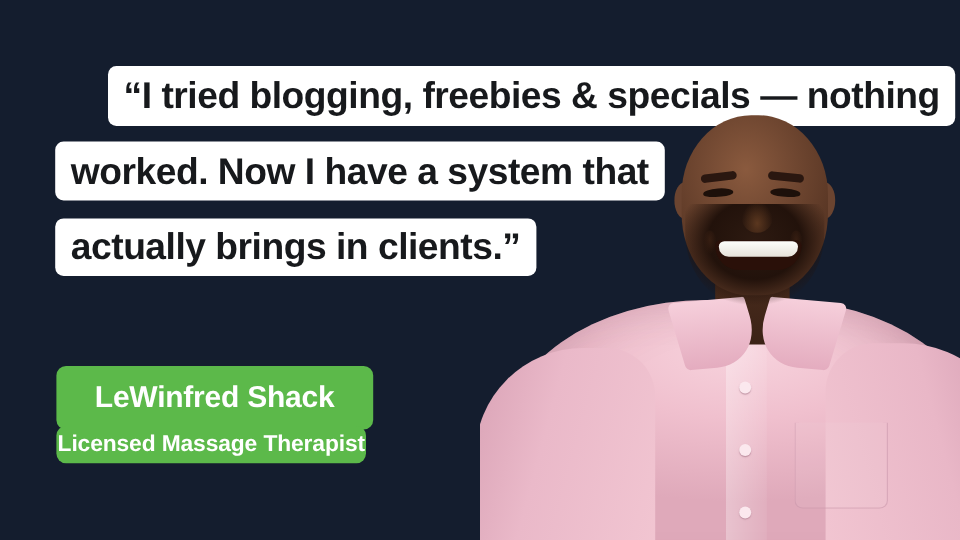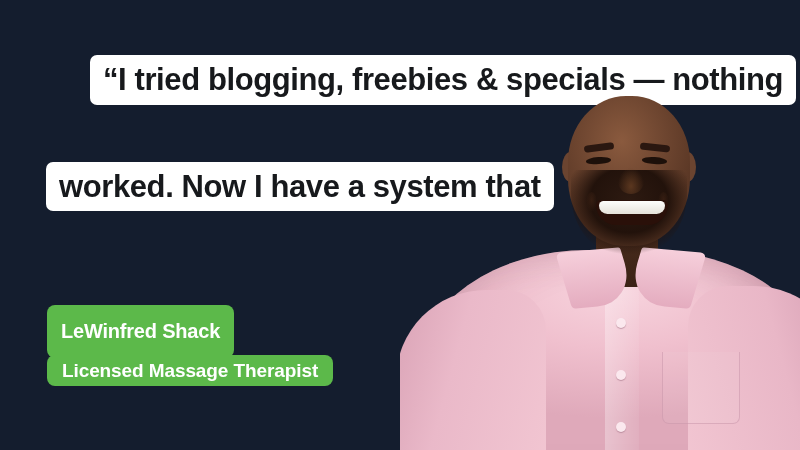--- a/index.html
+++ b/index.html
@@ -117,32 +117,32 @@
   
   .quote-line {
     position:absolute;
     background:#ffffff; color:#17191c;
     font-weight:700; white-space:nowrap;
     border-radius:7px;
     display:flex; align-items:center;
     letter-spacing:-0.4px;
   }
   #q1 { left:46px; top:55px;  height:50px; font-size:31px; padding:0 13px; }
-  #q2 { left:46px; top:118px; height:49px; font-size:31px; padding:0 13px;margin-top:44px; }
+  #q2 { left:46px; top:118px; height:49px; font-size:31px; padding:0 13px; }
   #q3 { left:46px; top:182px; height:48px; font-size:31px; padding:0 13px; }
 
   
   .badge {
     position:absolute; color:#ffffff; font-weight:700;
     white-space:nowrap; border-radius:8px;
     display:flex; align-items:center;
   }
-  #name-badge { left:47px; top:305px; height:53px; font-size:20px; padding:0 14px;
+  #name-badge { left:47px; top:305px; height:53px; font-size:25px; padding:0 32px;
                 letter-spacing:-0.2px; }
-  #role-badge { left:47px; top:355px; height:31px; font-size:19px; padding:0 15px;
+  #role-badge { left:47px; top:355px; height:31px; font-size:19px; padding:0 1px;
                 letter-spacing:-0.1px; }
 </style>
 </head>
 <body>
 
 <div id="canvas" style="background: rgb(20, 29, 46);">
 
   <div id="photo">
     <div class="torso"></div>
     <div class="collar-l"></div>
@@ -164,17 +164,18 @@
     <div class="nose"></div>
     <div class="smile-l"></div>
     <div class="smile-r"></div>
     <div class="mouth">
       <div class="teeth"></div>
     </div>
   </div>
 
   <div class="quote-line" id="q1" style="background: rgb(255, 255, 255); color: rgb(23, 25, 28); margin-left: 44px;">“I tried blogging, freebies &amp; specials — nothing</div>
   <div class="quote-line" id="q2" style="background: rgb(255, 255, 255); color: rgb(23, 25, 28);">worked. Now I have a system that</div>
+  <div class="quote-line" id="q3" style="background: rgb(255, 255, 255); color: rgb(23, 25, 28);">actually brings in clients.”</div>
 
   <div class="badge" id="name-badge" style="background: rgb(92, 185, 74); color: rgb(255, 255, 255);">LeWinfred Shack</div>
   <div class="badge" id="role-badge" style="background: rgb(92, 185, 74); color: rgb(255, 255, 255);">Licensed Massage Therapist</div>
 
 </div>
 
 </body></html>

